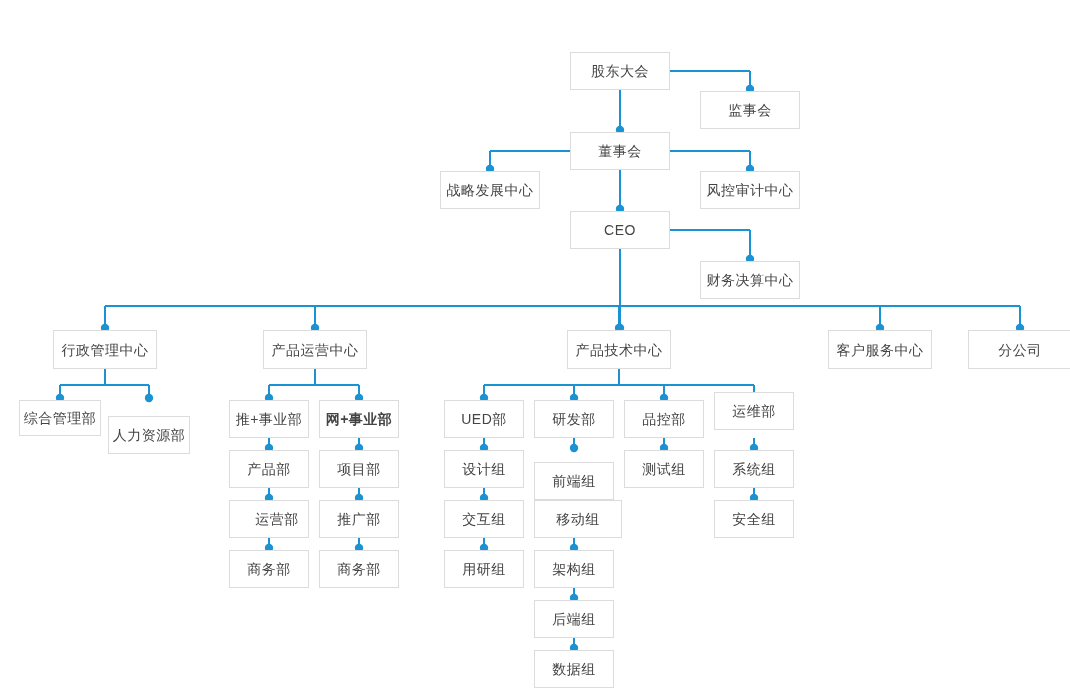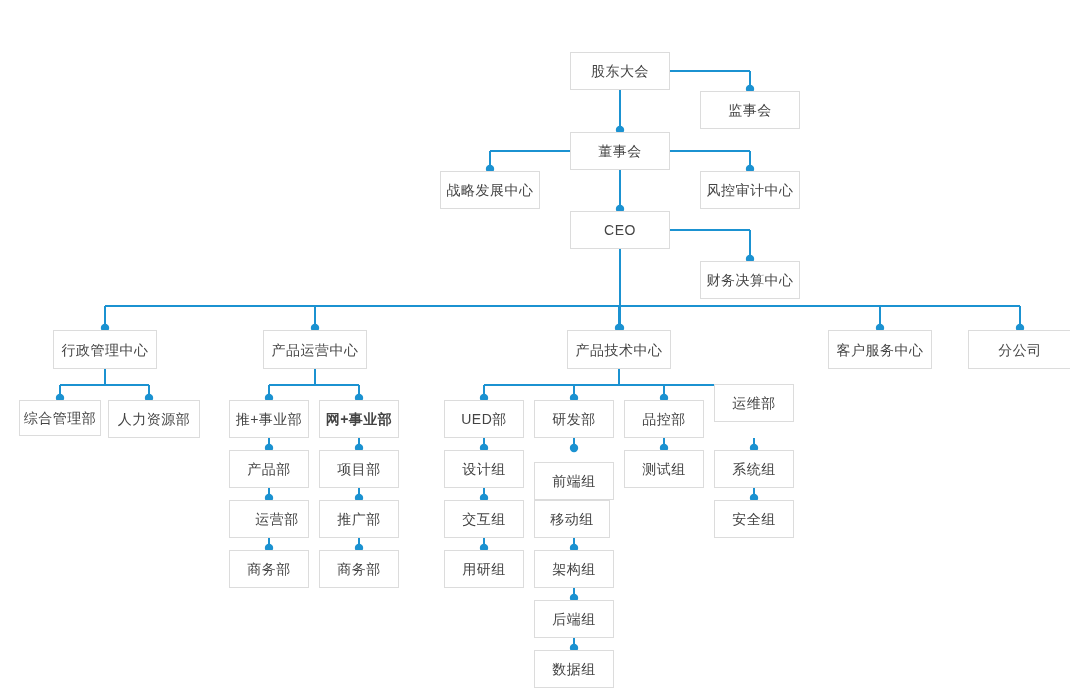--- a/index.html
+++ b/index.html
@@ -171,21 +171,21 @@
       </div>
       <div class="org-node" style="left: 828px; top: 330px; width: 104px; height: 39px;">
         <span>客户服务中心</span>
       </div>
       <div class="org-node" style="left: 968px; top: 330px; width: 104px; height: 39px;">
         <span>分公司</span>
       </div>
       <div class="org-node" style="left: 19px; top: 400px; width: 82px; height: 36px;">
         <span>综合管理部</span>
       </div>
-      <div class="org-node" style="left: 108px; top: 400px; width: 92px; height: 38px;">
+      <div class="org-node" style="left: 108px; top: 416px; width: 82px; height: 38px;">
         <span>人力资源部</span>
       </div>
       <div class="org-node" style="left: 229px; top: 400px; width: 80px; height: 38px;">
         <span>推+事业部</span>
       </div>
       <div class="org-node" style="left: 229px; top: 450px; width: 80px; height: 38px;">
         <span>产品部</span>
       </div>
       <div class="org-node" style="left: 229px; top: 500px; width: 80px; height: 38px; padding-left: 16px;">
         <span>运营部</span>
@@ -216,39 +216,39 @@
       </div>
       <div class="org-node" style="left: 444px; top: 550px; width: 80px; height: 38px;">
         <span>用研组</span>
       </div>
       <div class="org-node" style="left: 534px; top: 400px; width: 80px; height: 38px;">
         <span>研发部</span>
       </div>
       <div class="org-node" style="left: 534px; top: 462px; width: 80px; height: 38px;">
         <span>前端组</span>
       </div>
-      <div class="org-node" style="left: 534px; top: 500px; width: 76px; height: 38px;">
+      <div class="org-node" style="left: 534px; top: 500px; width: 88px; height: 38px;">
         <span>移动组</span>
       </div>
       <div class="org-node" style="left: 534px; top: 550px; width: 80px; height: 38px;">
         <span>架构组</span>
       </div>
       <div class="org-node" style="left: 534px; top: 600px; width: 80px; height: 38px;">
         <span>后端组</span>
       </div>
       <div class="org-node" style="left: 534px; top: 650px; width: 80px; height: 38px;">
         <span>数据组</span>
       </div>
       <div class="org-node" style="left: 624px; top: 400px; width: 80px; height: 38px;">
         <span>品控部</span>
       </div>
       <div class="org-node" style="left: 624px; top: 450px; width: 80px; height: 38px;">
         <span>测试组</span>
       </div>
-      <div class="org-node" style="left: 714px; top: 384px; width: 80px; height: 38px;">
+      <div class="org-node" style="left: 714px; top: 392px; width: 80px; height: 38px;">
         <span>运维部</span>
       </div>
       <div class="org-node" style="left: 714px; top: 450px; width: 80px; height: 38px;">
         <span>系统组</span>
       </div>
       <div class="org-node" style="left: 714px; top: 500px; width: 80px; height: 38px;">
         <span>安全组</span>
       </div>
     </div>
 </div>

